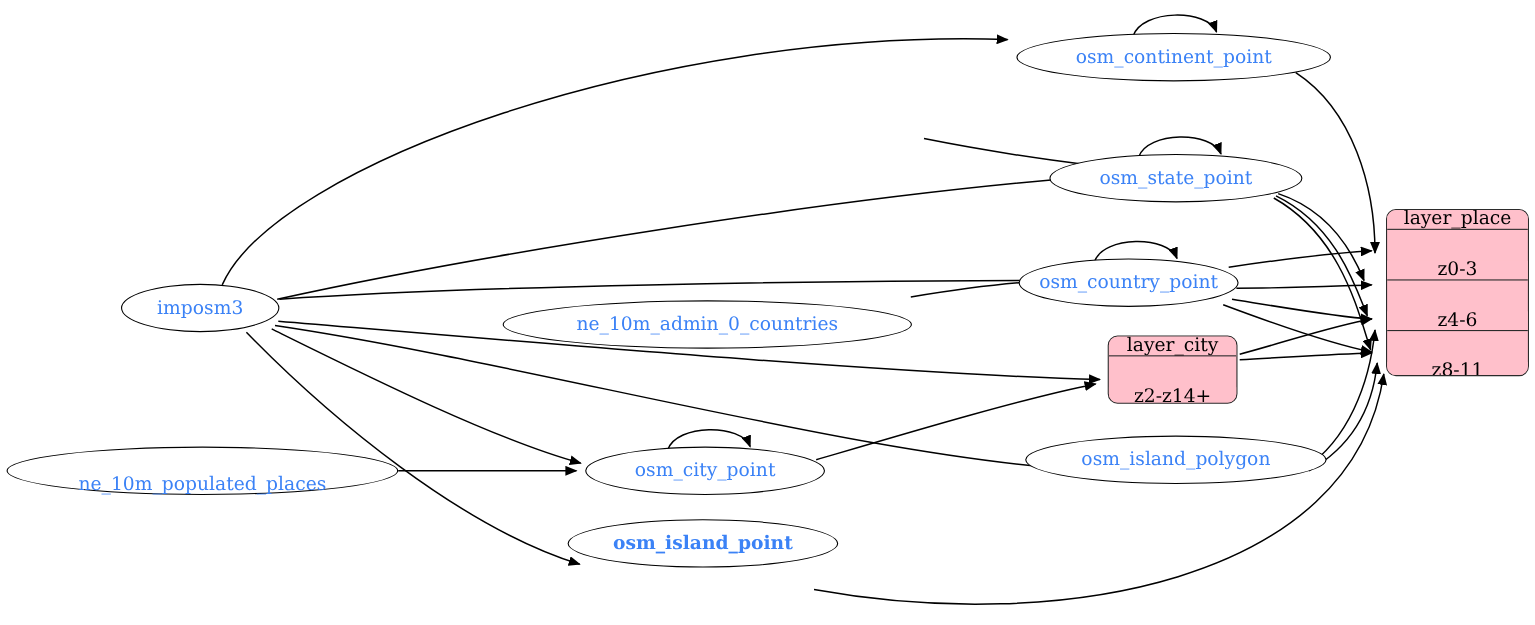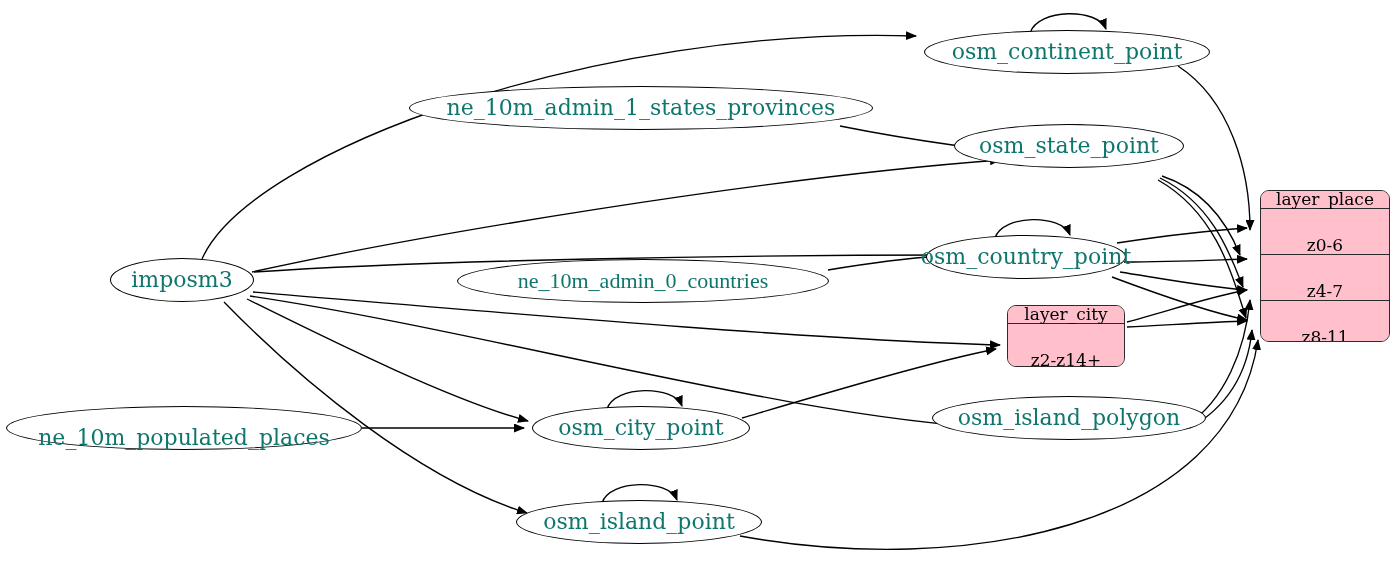--- a/index.html
+++ b/index.html
@@ -2,21 +2,21 @@
 <html><head>
 <meta charset="utf-8">
 <style>
   html,body{margin:0;padding:0;background:#ffffff;}
   #root{position:relative;width:1395px;height:568px;background:#ffffff;
         font-family:"DejaVu Serif","Liberation Serif",serif;overflow:hidden;}
   svg#wires{position:absolute;left:0;top:0;width:1395px;height:568px;}
   .node{position:absolute;box-sizing:border-box;display:flex;align-items:center;
         justify-content:center;}
   .ellipse{border:1.3px solid #000;border-radius:50%;background:#ffffff;}
-  .ellipse span{font-size:22px;color:#0f766e;white-space:nowrap;line-height:1;}
+  .ellipse span{font-size:17px;color:#3b82f6;white-space:nowrap;line-height:1;}
   .record{position:absolute;border:1.3px solid #2b2b2b;border-radius:9px;
           background:#ffc0cb;box-sizing:border-box;overflow:hidden;
           display:flex;flex-direction:column;gap:28px;}
   .record .row{flex:1 1 auto;display:flex;align-items:center;justify-content:center;
                font-size:17px;color:#000;border-bottom:1.3px solid #2b2b2b;
                white-space:nowrap;background:#ffc0cb;line-height:1;}
   .record .row:last-child{border-bottom:none;}
 </style>
 </head>
 <body>
@@ -71,60 +71,57 @@
       <path d="M1190,428 C1230,405 1248,370 1252,330"></path>
 
       <path d="M740,536 C960,576 1230,530 1258,340"></path>
     </g>
   </svg>
 
   <div class="node ellipse" style="left:110px;top:258px;width:144px;height:44px;">
     <span>imposm3</span>
   </div>
 
-  <div class="node ellipse" style="left:409px;top:86px;width:464px;height:44px;">
-    <span>ne_10m_admin_1_states_provinces</span>
-  </div>
 
-  <div class="node ellipse" style="left:457px;top:259px;width:372px;height:44px;font-family:Liberation Serif, serif;">
+  <div class="node ellipse" style="left:457px;top:273px;width:372px;height:44px;">
     <span>ne_10m_admin_0_countries</span>
   </div>
 
   <div class="node ellipse" style="left:6px;top:406px;width:356px;height:44px;align-items:flex-end;">
     <span>ne_10m_populated_places</span>
   </div>
 
   <div class="node ellipse" style="left:924px;top:30px;width:286px;height:44px;">
     <span>osm_continent_point</span>
   </div>
 
-  <div class="node ellipse" style="left:954px;top:124px;width:230px;height:44px;">
+  <div class="node ellipse" style="left:954px;top:140px;width:230px;height:44px;">
     <span>osm_state_point</span>
   </div>
 
   <div class="node ellipse" style="left:926px;top:235px;width:200px;height:44px;">
     <span>osm_country_point</span>
   </div>
 
   <div class="node ellipse" style="left:532px;top:406px;width:218px;height:44px;">
     <span>osm_city_point</span>
   </div>
 
   <div class="node ellipse" style="left:932px;top:396px;width:274px;height:44px;">
     <span>osm_island_polygon</span>
   </div>
 
-  <div class="node ellipse" style="left:516px;top:500px;width:246px;height:44px;">
+  <div class="node ellipse" style="left:516px;top:472px;width:246px;height:44px;font-weight:bold;">
     <span>osm_island_point</span>
   </div>
 
   <div class="record" style="left:1260px;top:190px;width:130px;height:152px;">
     <div class="row">layer_place</div>
-    <div class="row">z0-6</div>
-    <div class="row">z4-7</div>
+    <div class="row">z0-3</div>
+    <div class="row">z4-6</div>
     <div class="row">z8-11</div>
     <div class="row">z12-z14+</div>
   </div>
 
   <div class="record" style="left:1007px;top:305px;width:118px;height:62px;text-align:center;">
     <div class="row">layer_city</div>
     <div class="row">z2-z14+</div>
   </div>
 
 </div>

